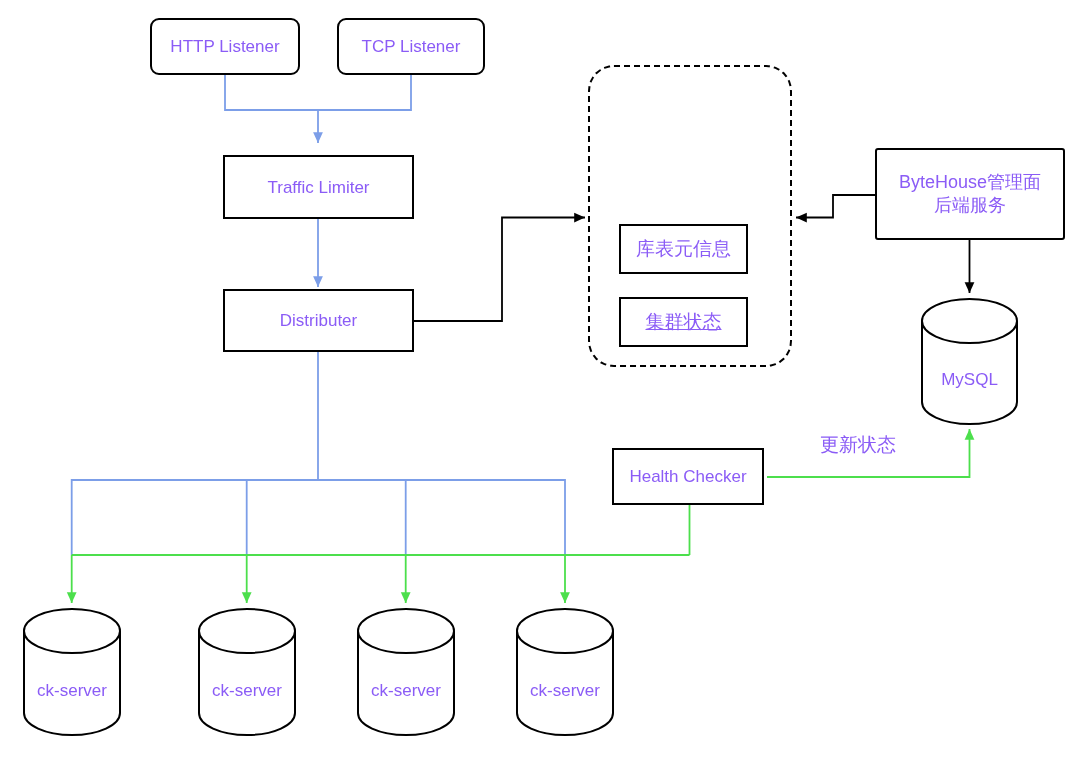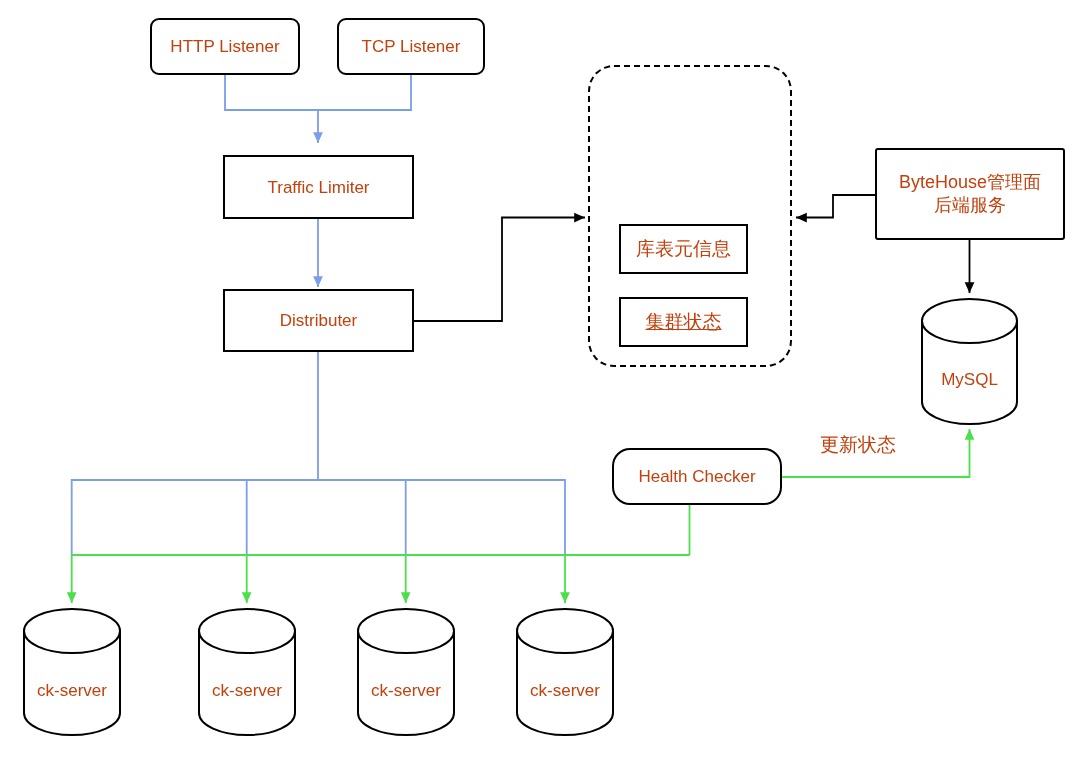--- a/index.html
+++ b/index.html
@@ -6,21 +6,21 @@
     margin: 0;
     padding: 0;
     background: #ffffff;
   }
   .canvas {
     position: relative;
     width: 1080px;
     height: 762px;
     background: #ffffff;
     font-family: "Liberation Sans", "DejaVu Sans", sans-serif;
-    color: #c2410c;
+    color: #8b5cf6;
     overflow: hidden;
   }
   svg.edge-layer {
     position: absolute;
     left: 0;
     top: 0;
     width: 1080px;
     height: 762px;
   }
   .node {
@@ -164,21 +164,21 @@
     </div>
   </div>
 
   <div class="node bigrounded two-line" style="left:875px; top:148px; width:190px; height:92px;">
     <div>
       <div>ByteHouse管理面</div>
       <div>后端服务</div>
     </div>
   </div>
 
-  <div class="node" style="left:612px; top:448px; width:170px; height:57px;border-radius:18px;">
+  <div class="node" style="left:612px; top:448px; width:152px; height:57px;">
     <span>Health Checker</span>
   </div>
 
   <div class="free-label cn-label" style="left:798px; top:432px; width:120px;">更新状态</div>
 
   <div class="free-label" style="left:922px; top:370px; width:95px;">MySQL</div>
   <div class="free-label" style="left:24px; top:681px; width:96px;">ck-server</div>
   <div class="free-label" style="left:199px; top:681px; width:96px;">ck-server</div>
   <div class="free-label" style="left:358px; top:681px; width:96px;">ck-server</div>
   <div class="free-label" style="left:517px; top:681px; width:96px;">ck-server</div>

